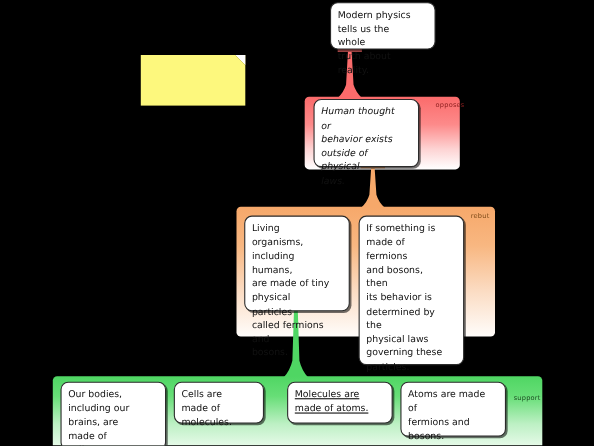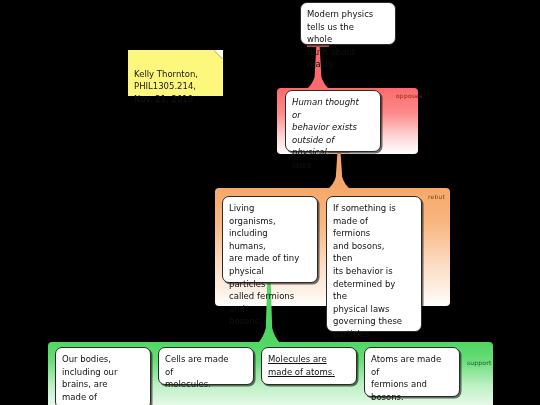--- a/index.html
+++ b/index.html
@@ -111,23 +111,20 @@
   <div class="group-label" id="label-rebut">rebut</div>
 
   <svg class="conn" style="left:252px; top:278px; width:34px; height:66px;" viewBox="0 0 34 66">
     <path d="M15.4 0 L18.6 0 L20.2 50 Q22.4 59 28 65 L6 65 Q11.6 59 13.8 50 Z" fill="#4fd663"></path>
   </svg>
 
   <div class="group" id="group-support"></div>
   <div class="group-label" id="label-support">support</div>
 
   <div id="sticky-note">
-    <span>Kelly Thornton,
-PHIL1305.214,
-Nov. 21, 2019</span>
     <span id="sticky-fold"></span>
   </div>
 
   <div class="card" style="left:300px; top:2px; width:96px; height:43px;">Modern physics
 tells us the whole
 truth about reality.</div>
 
   <div class="card" style="left:285px; top:90px; width:96px; height:62px;font-style:italic;">Human thought or
 behavior exists
 outside of physical
@@ -147,21 +144,21 @@
 determined by the
 physical laws
 governing these
 particles.</div>
 
   <div class="card" style="left:55px; top:347px; width:96px; height:62px;">Our bodies,
 including our
 brains, are made of
 cells.</div>
 
-  <div class="card" style="left:158px; top:347px; width:96px; height:38px;">Cells are made of
+  <div class="card" style="left:158px; top:347px; width:82px; height:38px;">Cells are made of
 molecules.</div>
 
   <div class="card" style="left:261px; top:347px; width:96px; height:38px;text-decoration:underline;">Molecules are
 made of atoms.</div>
 
   <div class="card" style="left:364px; top:347px; width:96px; height:50px;">Atoms are made of
 fermions and
 bosons.</div>
 
 </div>

